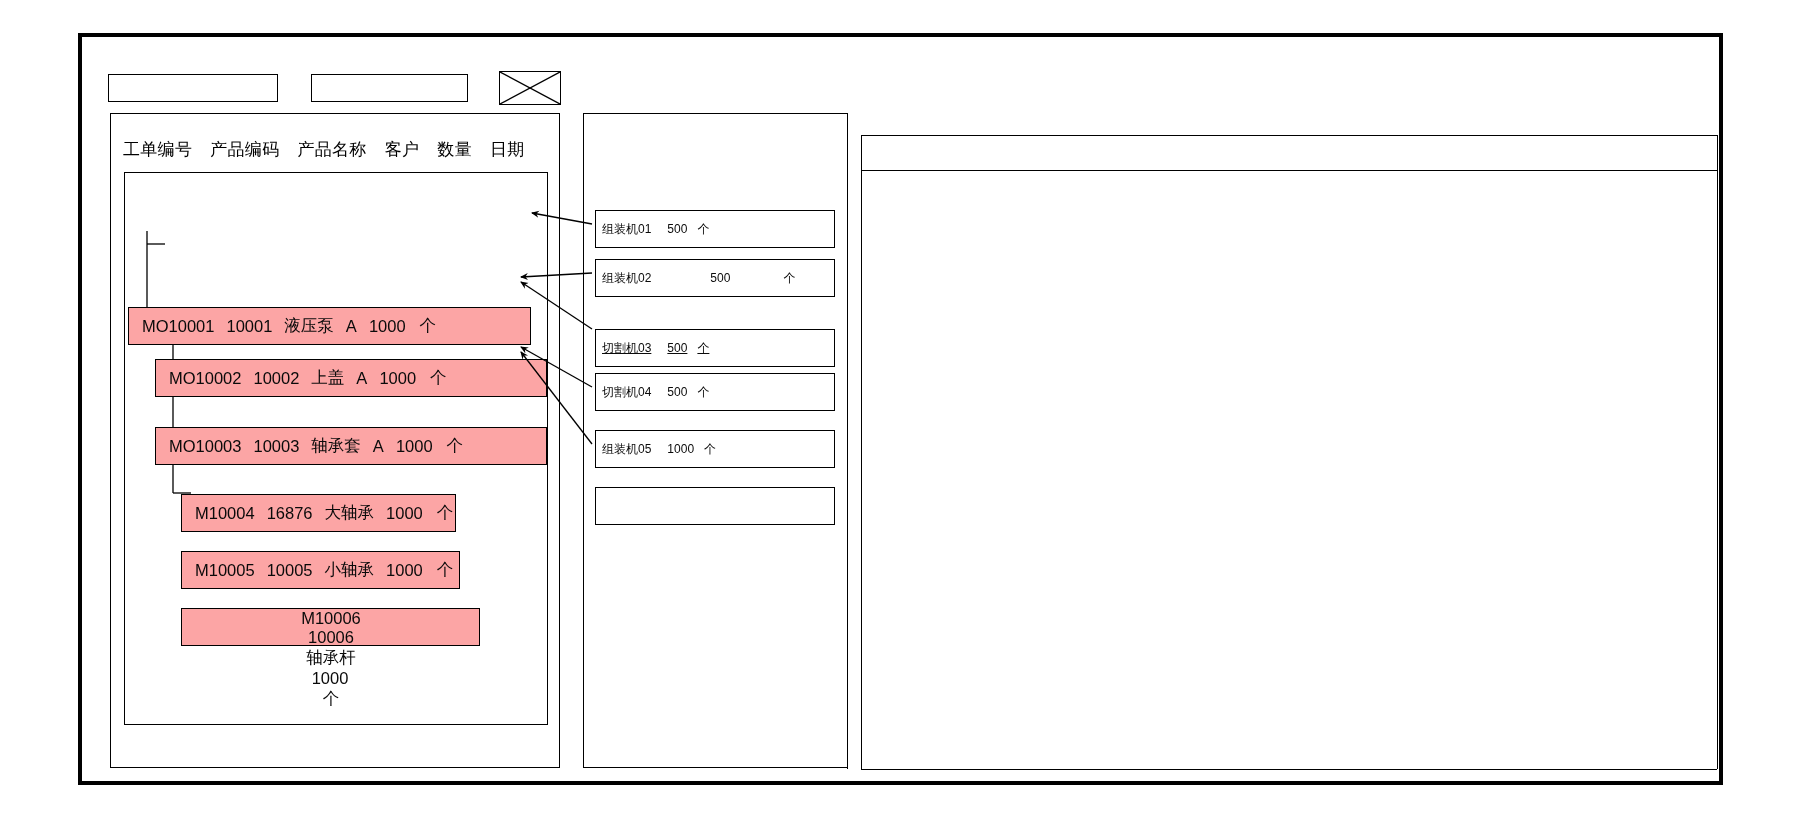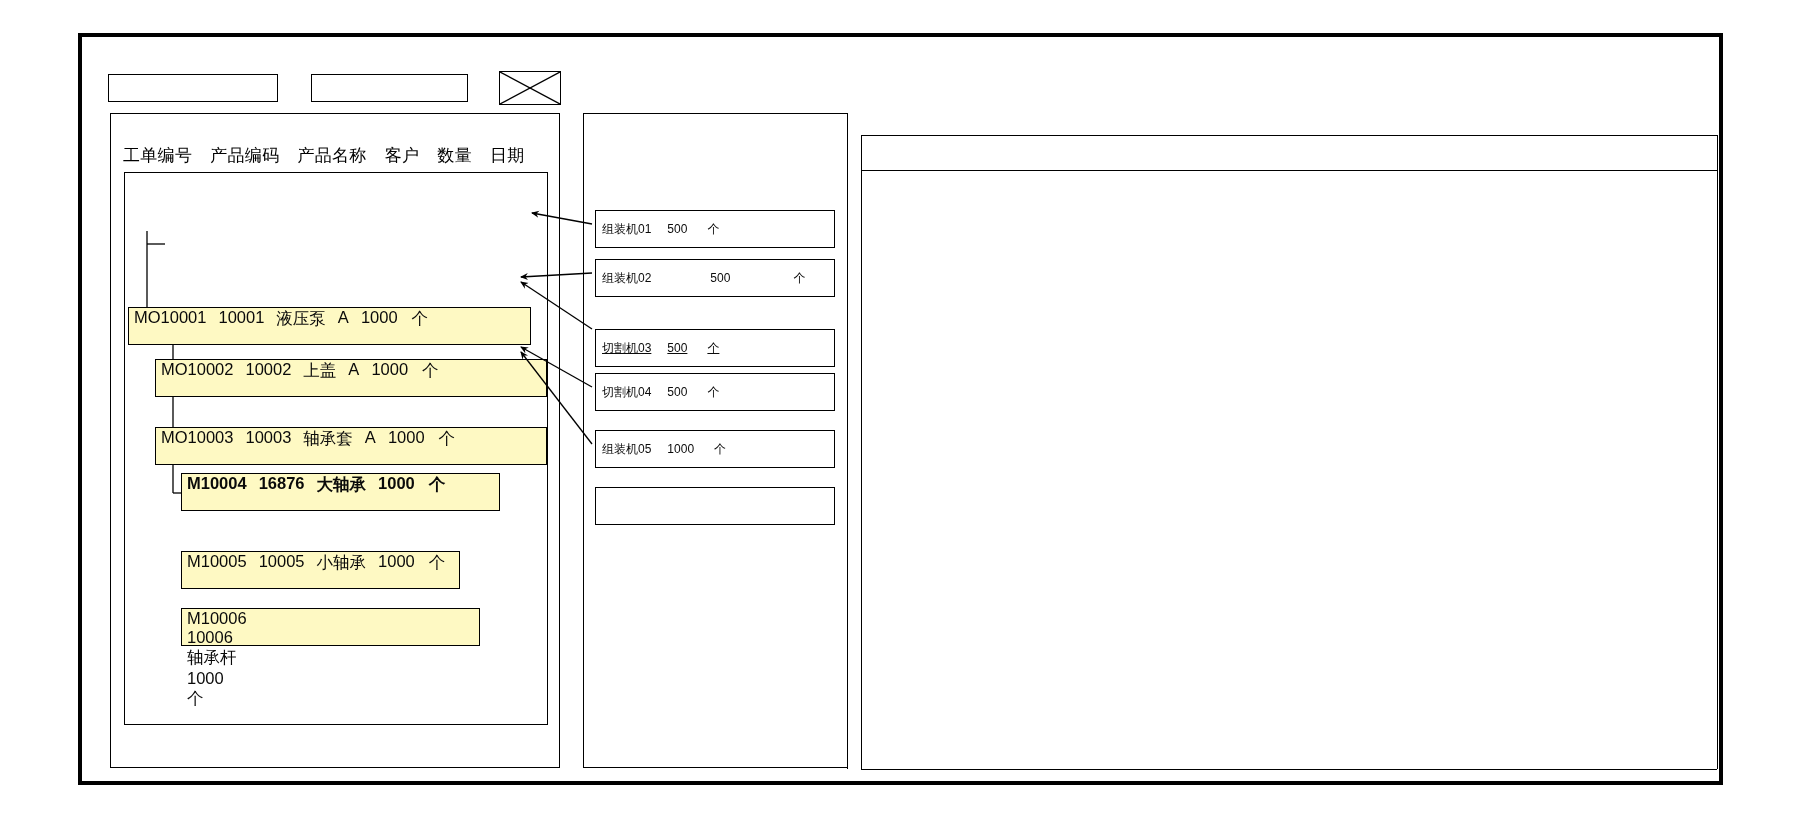--- a/index.html
+++ b/index.html
@@ -41,21 +41,21 @@
   #left-panel {
     position: absolute;
     left: 110px; top: 113px;
     width: 450px; height: 655px;
     border: 1.4px solid #000000;
     box-sizing: border-box;
     background: #ffffff;
   }
   #left-header-row {
     position: absolute;
-    left: 12px; top: 30px;
+    left: 12px; top: 24px;
     width: 420px;
     font-size: 17px;
     color: #000000;
     white-space: nowrap;
     letter-spacing: 0.3px;
   }
   #left-header-row span { margin-right: 13px; }
   #left-inner-box {
     position: absolute;
     left: 13px; top: 58px;
@@ -63,27 +63,27 @@
     border: 1.4px solid #000000;
     box-sizing: border-box;
     background: #ffffff;
   }
 
   
   .tree-row {
     position: absolute;
     border: 1.4px solid #000000;
     box-sizing: border-box;
-    background: #fef9c3;
+    background: #fca5a5;
     display: flex;
-    align-items: flex-start;
+    align-items: center;
     font-size: 16.5px;
     color: #0a0a0a;
     white-space: nowrap;
-    padding-left: 5px;
+    padding-left: 13px;
   }
   .tree-row .cell { margin-right: 12px; }
   .tree-row .cell.num { margin-right: 14px; }
 
   
   #tree-lines {
     position: absolute;
     left: 0; top: 0;
     width: 450px; height: 655px;
     pointer-events: none;
@@ -119,21 +119,21 @@
     box-sizing: border-box;
     background: #ffffff;
     display: flex;
     align-items: center;
     font-size: 12px;
     color: #0a0a0a;
     white-space: nowrap;
     padding-left: 6px;
   }
   .machine-row .m-name { margin-right: 16px; }
-  .machine-row .m-qty  { margin-right: 20px; }
+  .machine-row .m-qty  { margin-right: 10px; }
 
   
   #right-panel {
     position: absolute;
     left: 849px; top: 113px;
     width: 870px; height: 656px;
     background: #ffffff;
   }
   #right-header-bar {
     position: absolute;
@@ -242,21 +242,21 @@
 
     <div class="tree-row" style="left:44px; top:313px; width:392px; height:38px;">
       <span class="cell">MO10003</span>
       <span class="cell">10003</span>
       <span class="cell">轴承套</span>
       <span class="cell">A</span>
       <span class="cell num">1000</span>
       <span class="cell">个</span>
     </div>
 
-    <div class="tree-row" style="left:70px; top:359px; width:319px; height:38px;font-weight:bold;">
+    <div class="tree-row" style="left:70px; top:380px; width:275px; height:38px;">
       <span class="cell">M10004</span>
       <span class="cell">16876</span>
       <span class="cell">大轴承</span>
       <span class="cell num">1000</span>
       <span class="cell">个</span>
     </div>
 
     <div class="tree-row" style="left:70px; top:437px; width:279px; height:38px;">
       <span class="cell">M10005</span>
       <span class="cell">10005</span>

